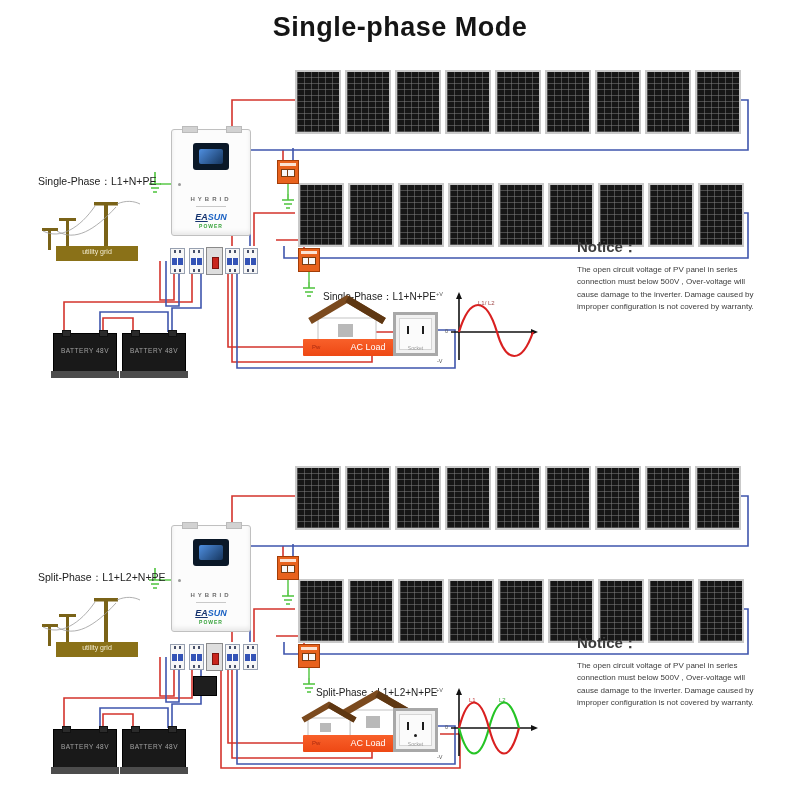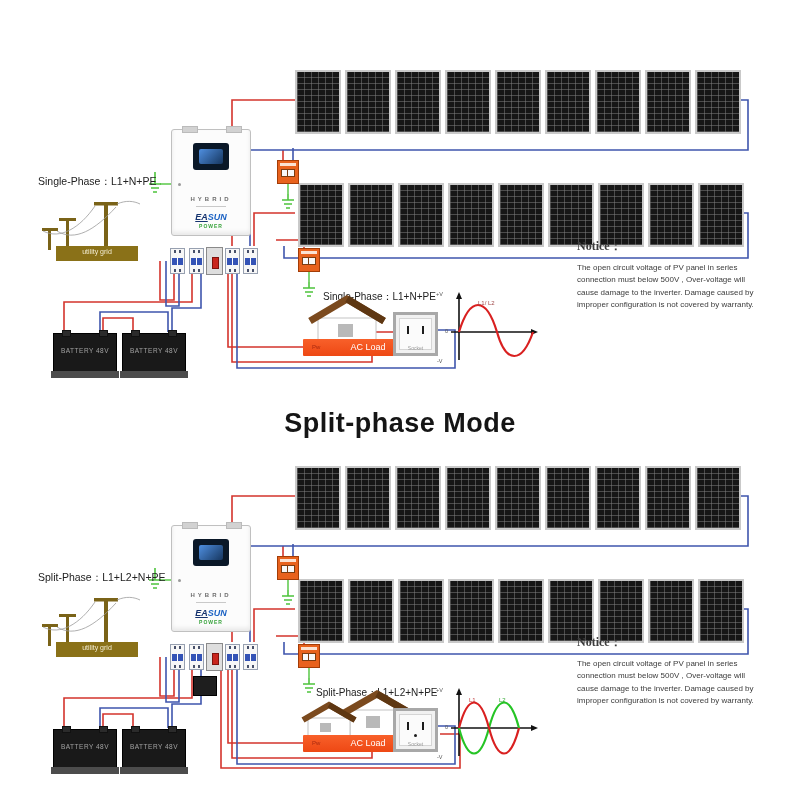--- a/index.html
+++ b/index.html
@@ -84,29 +84,30 @@
   .socket .pc{position:absolute;left:18px;top:23px;width:3px;height:3px;border-radius:50%;background:#1c1c1c;display:none;}
   .socket.threep .pc{display:block;}
   .socket .slbl{position:absolute;bottom:2px;left:0;width:100%;text-align:center;font-size:5px;color:#9a9a9a;}
 
   
   .wave-lbl{position:absolute;font-size:6px;}
   .axis-lbl{position:absolute;font-size:5.5px;color:#555;}
 
   
   .notice{position:absolute;left:577px;top:238px;width:188px;color:#3c3c3c;}
-  .notice .nt{font-size:12px;font-weight:bold;margin-bottom:7px;font-family:Liberation Serif, serif;}
+  .notice .nt{font-size:15px;font-weight:bold;margin-bottom:7px;}
   .notice .nb{font-size:8px;line-height:1.55;}
 </style>
 </head>
 <body>
 
 <div id="stage">
 
   <div class="section" id="s1">
+    <div class="title">Single-phase Mode</div>
 
     <svg class="abs" style="left:0;top:0" width="800" height="396" viewBox="0 0 800 396">
       <g stroke="#d4342c" stroke-width="1.6" fill="none">
         <path d="M295,100 H232 V246"></path>
         <path d="M295,213 H254 V246"></path>
         <path d="M160,261 V300 H174 V274"></path>
         <path d="M64,332 V302 H192 V274"></path>
         <path d="M103,332 V318 H133 V332"></path>
         <path d="M228,274 V347 H304"></path>
         <path d="M232,274 V362 H372 V332 H393"></path>
@@ -273,21 +274,20 @@
     <div class="axis-lbl" style="left:437px;top:358px">-V</div>
     <div class="axis-lbl" style="left:445px;top:328px">0</div>
 
     <div class="notice">
       <div class="nt">Notice：</div>
       <div class="nb">The open circuit voltage of PV panel in series connection must below 500V , Over-voltage will cause damage to the inverter. Damage caused by improper configuration is not covered by warranty.</div>
     </div>
   </div>
 
   <div class="section" id="s2">
-    <div class="title">Split-phase Mode</div>
 
     <svg class="abs" style="left:0;top:0" width="800" height="404" viewBox="0 0 800 404">
       <g stroke="#d4342c" stroke-width="1.6" fill="none">
         <path d="M295,100 H232 V246"></path>
         <path d="M295,213 H254 V246"></path>
         <path d="M160,261 V300 H174 V274"></path>
         <path d="M64,332 V302 H192 V274"></path>
         <path d="M103,332 V318 H133 V332"></path>
         <path d="M228,274 V347 H304"></path>
         <path d="M232,274 V362 H372 V332 H393"></path>

